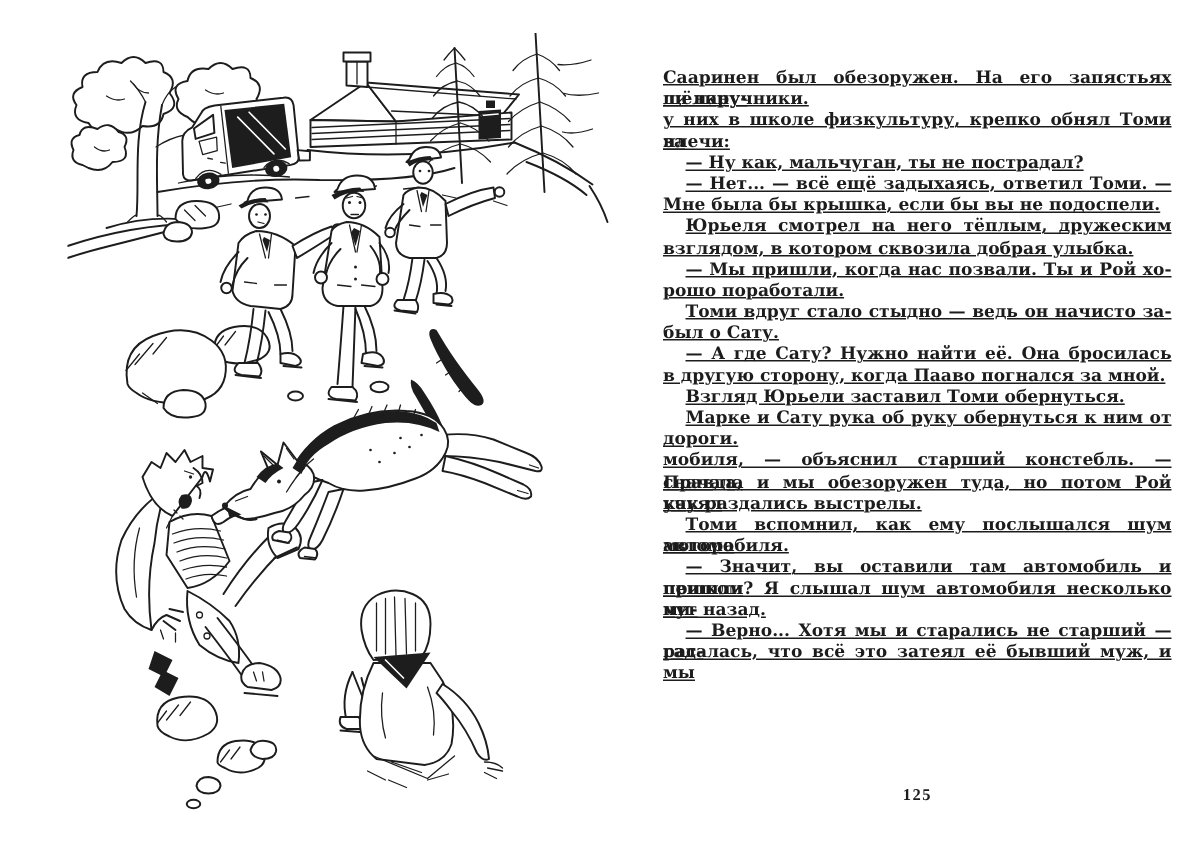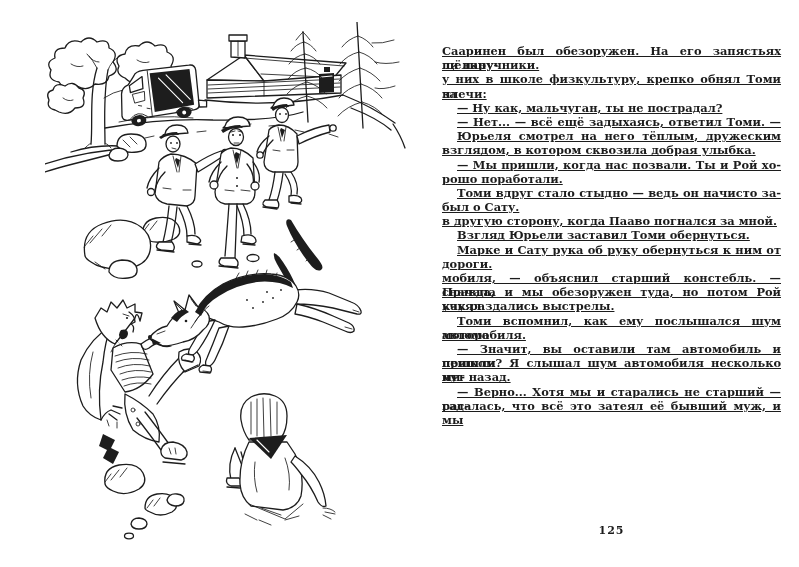--- a/index.html
+++ b/index.html
@@ -17,21 +17,21 @@
     position:absolute;left:442px;top:44px;width:339px;color:#1c1c1c;text-decoration:underline;
   }
   .line{
     height:14.2px;line-height:14.2px;font-size:11.4px;font-weight:bold;
     white-space:normal;overflow:visible;
   }
   .line.j{text-align:justify;text-align-last:justify;}
   .line.i{text-indent:15px;}
   .pageno{
     position:absolute;left:442px;top:524px;width:339px;text-align:center;
-    font-size:11px;font-weight:bold;letter-spacing:1px;color:#1c1c1c;
+    font-size:11px;font-weight:bold;letter-spacing:1px;color:#1c1c1c;font-family:Liberation Serif, serif;
   }
 </style>
 </head>
 <body>
 
 <div>
 <svg class="illu" viewBox="0 0 362 523" xmlns="http://www.w3.org/2000/svg" aria-label="Black-and-white line drawing: a German Shepherd leaps onto a fallen man who drops a pistol, a boy sits on the ground watching, while three uniformed constables run downhill from a log cabin and a parked van among trees, firs and boulders.">
 
   <g>
     <path class="wh" d="M14,60 Q2,58 6,48 Q0,40 10,36 Q8,26 20,26 Q24,16 36,20 Q44,12 52,20 Q64,16 64,26 Q74,30 68,40 Q76,50 64,54 Q62,64 50,62 Q42,70 32,64 Q20,70 14,60 Z"></path>
@@ -262,26 +262,28 @@
 </div>
 
 <div>
   <div class="text-col">
       <div class="line j">Сааринен был обезоружен. На его запястьях щёлкну-</div>
       <div class="line">ли наручники.</div>
       <div class="line j">у них в школе физкультуру, крепко обнял Томи за</div>
       <div class="line">плечи:</div>
       <div class="line i">— Ну как, мальчуган, ты не пострадал?</div>
       <div class="line j i">— Нет... — всё ещё задыхаясь, ответил Томи. —</div>
+      <div class="line">Мне была бы крышка, если бы вы не подоспели.</div>
       <div class="line j i">Юрьеля смотрел на него тёплым, дружеским</div>
       <div class="line">взглядом, в котором сквозила добрая улыбка.</div>
       <div class="line j i">— Мы пришли, когда нас позвали. Ты и Рой хо-</div>
       <div class="line">рошо поработали.</div>
       <div class="line j i">Томи вдруг стало стыдно — ведь он начисто за-</div>
       <div class="line">был о Сату.</div>
+      <div class="line j i">— А где Сату? Нужно найти её. Она бросилась</div>
       <div class="line">в другую сторону, когда Пааво погнался за мной.</div>
       <div class="line i">Взгляд Юрьели заставил Томи обернуться.</div>
       <div class="line j i">Марке и Сату рука об руку обернуться к ним от</div>
       <div class="line">дороги.</div>
       <div class="line j">мобиля, — объяснил старший констебль. — Правда,</div>
       <div class="line j">сначала и мы обезоружен туда, но потом Рой учуял</div>
       <div class="line">как раздались выстрелы.</div>
       <div class="line j i">Томи вспомнил, как ему послышался шум мотора</div>
       <div class="line">автомобиля.</div>
       <div class="line j i">— Значит, вы оставили там автомобиль и пришли</div>

